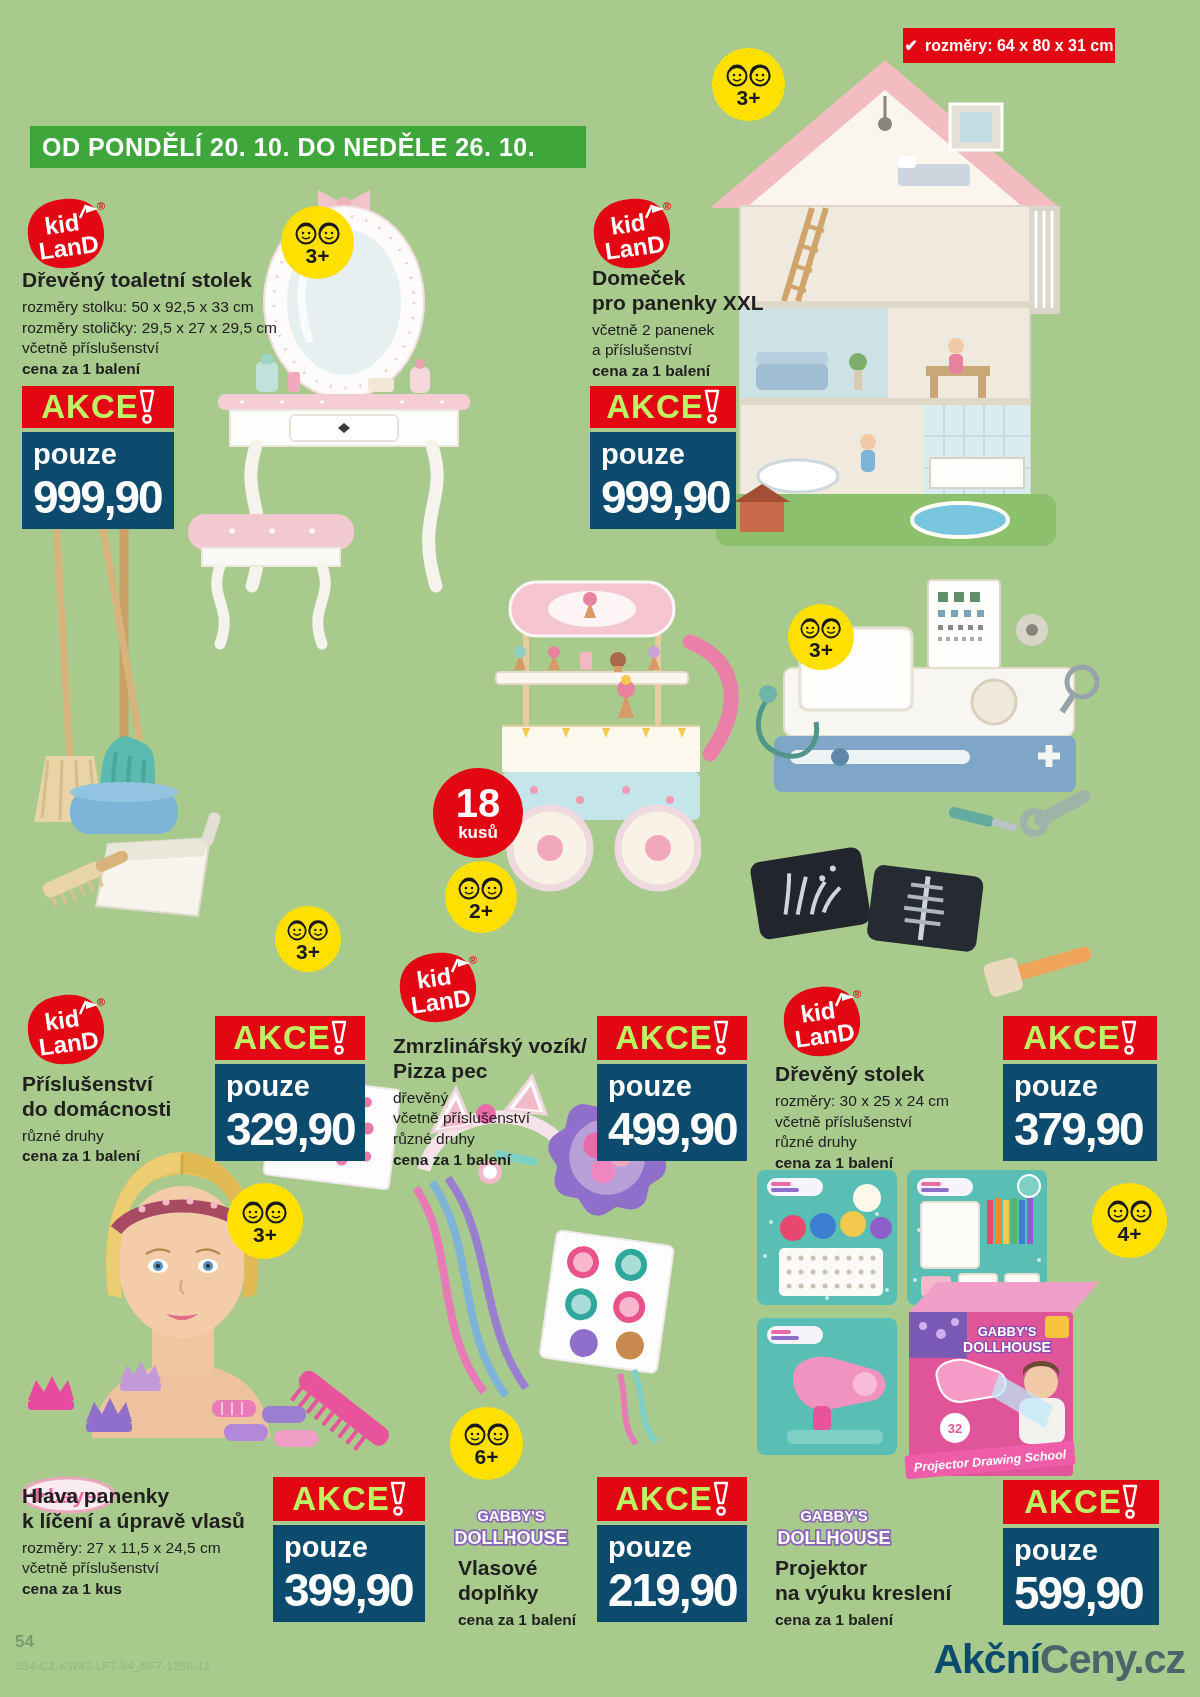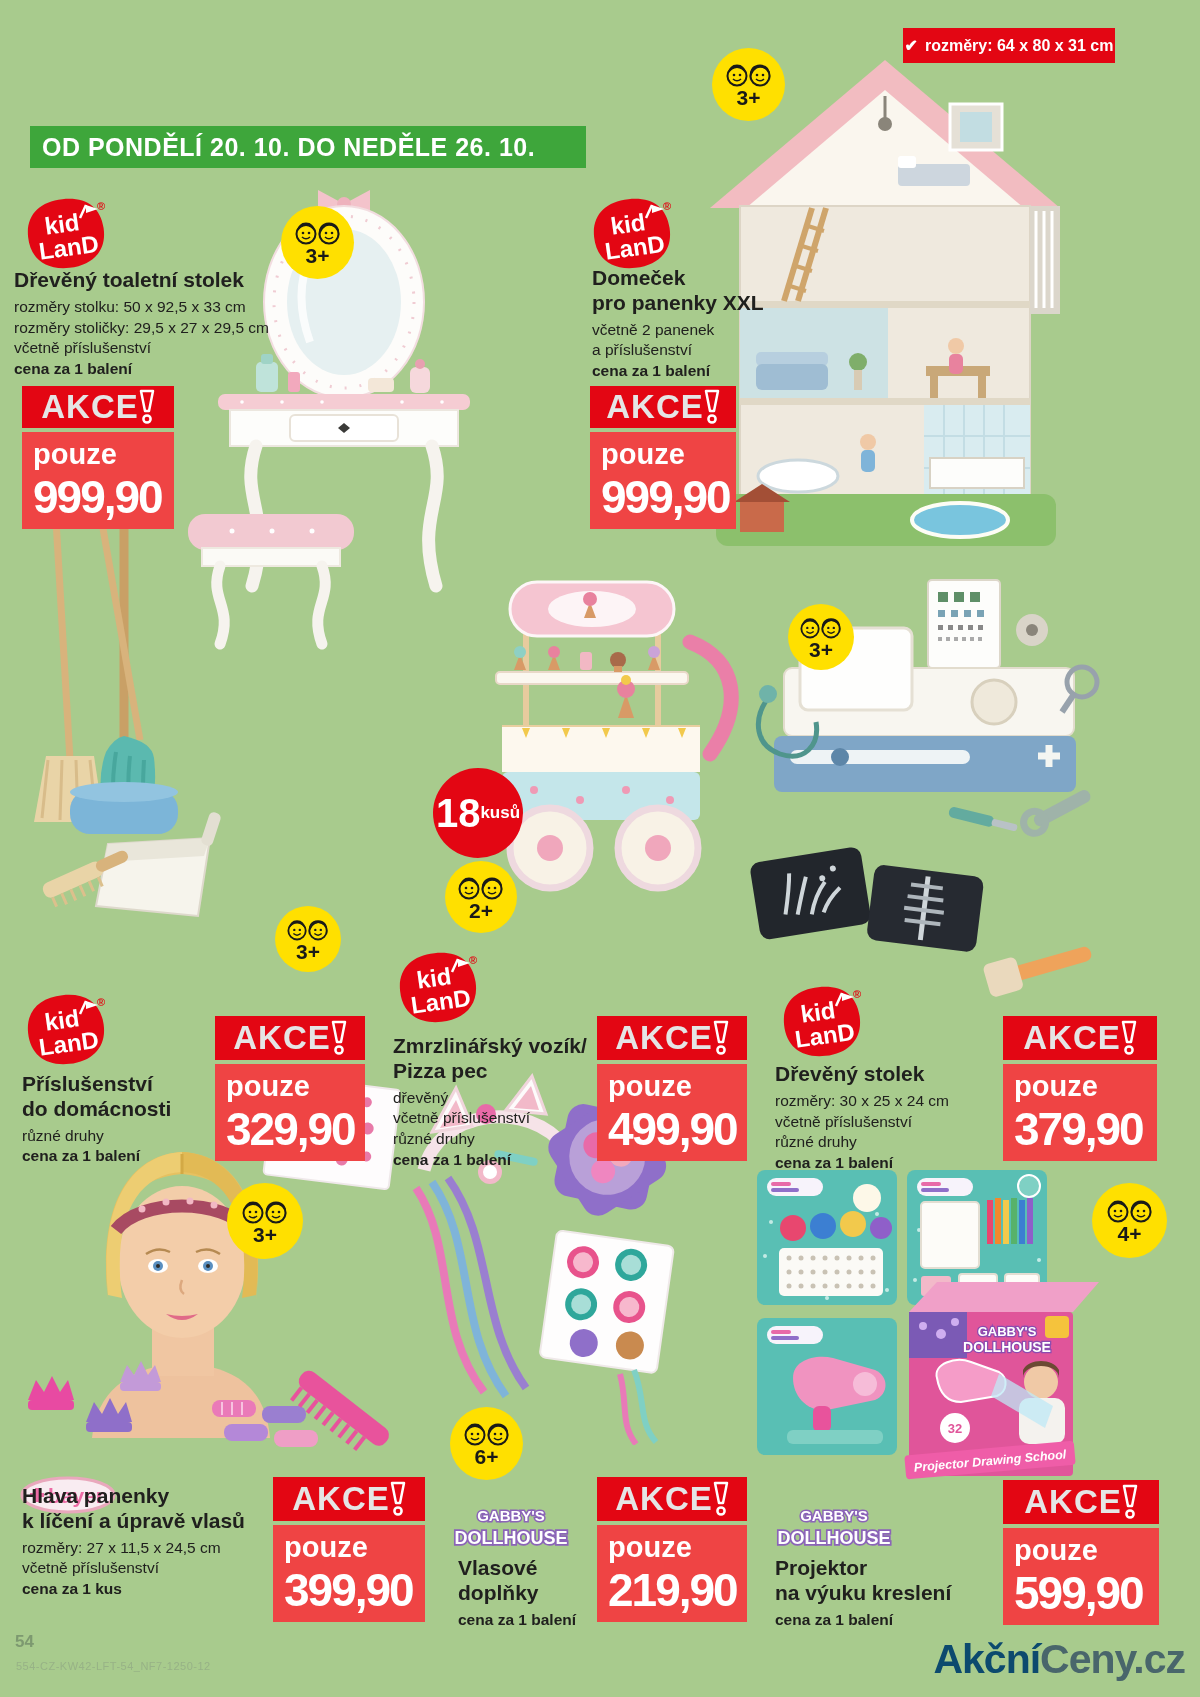--- a/index.html
+++ b/index.html
@@ -9,26 +9,26 @@
 
   .hbox{background:#3ea63b;color:#fff;font-weight:bold;display:flex;align-items:center}
   .header-title{font-size:70px;letter-spacing:1px;padding-left:16px}
   .header-sub{font-size:25px;padding-left:12px;letter-spacing:.5px}
 
   .dim-badge{background:#e30613;color:#fff;font-weight:bold;font-size:16px;display:flex;align-items:center;justify-content:center;gap:7px}
 
   .age-badge{background:#ffe000;border-radius:50%;display:flex;flex-direction:column;align-items:center;justify-content:center;line-height:1}
   .age-text{font-weight:bold;font-size:21px;color:#1a1a18}
 
-  .count-badge{background:#e30613;border-radius:50%;color:#fff;display:flex;flex-direction:row;align-items:center;justify-content:center;font-weight:bold}
+  .count-badge{background:#e30613;border-radius:50%;color:#fff;display:flex;flex-direction:column;align-items:center;justify-content:center;font-weight:bold}
   .count-badge .v{font-size:40px;line-height:1}
   .count-badge .u{font-size:17px;line-height:1.15}
 
-  .akce{background:#e30613;color:#e5e5e5;font-weight:bold;font-size:33px;letter-spacing:1px;display:flex;align-items:center;justify-content:center;}
-  .pricebox{background:#ef4444;color:#fff;padding:7px 0 0 11px}
+  .akce{background:#e30613;color:#bef264;font-weight:bold;font-size:33px;letter-spacing:1px;display:flex;align-items:center;justify-content:center;}
+  .pricebox{background:#0c4a6e;color:#fff;padding:7px 0 0 11px}
   .pouze{font-size:29px;font-weight:bold;line-height:1.05}
   .price{font-size:46px;font-weight:bold;letter-spacing:-2px;line-height:1;margin-top:5px}
 
   .prod-title{font-size:21px;font-weight:bold;color:#20201e;line-height:1.18;white-space:pre-line;margin-bottom:4px}
   .prod-line{font-size:15.5px;color:#20201e;line-height:1.34}
   .prod-note{font-size:15.5px;font-weight:bold;color:#20201e;line-height:1.34}
 
   .pgnum{font-size:17px;font-weight:bold;color:#7d9970}
   .pgcode{font-size:11px;color:#97b286;letter-spacing:.5px}
   .watermark{font-size:41px;font-weight:bold;letter-spacing:-1px;text-align:right;white-space:nowrap}
@@ -504,21 +504,21 @@
 
   <svg class="abs" style="left:452px;top:1504px" width="118" height="48" viewBox="0 0 118 48">
     <text x="59" y="17" text-anchor="middle" font-family="Liberation Sans, sans-serif" font-size="15" font-weight="bold" fill="#fff" stroke="#8b64b8" stroke-width="3" paint-order="stroke">GABBY'S</text>
     <text x="59" y="40" text-anchor="middle" font-family="Liberation Sans, sans-serif" font-size="18" font-weight="bold" fill="#fff" stroke="#8b64b8" stroke-width="3.5" paint-order="stroke">DOLLHOUSE</text>
   </svg>
   <svg class="abs" style="left:772px;top:1504px" width="125" height="48" viewBox="0 0 125 48">
     <text x="62" y="17" text-anchor="middle" font-family="Liberation Sans, sans-serif" font-size="15" font-weight="bold" fill="#fff" stroke="#8b64b8" stroke-width="3" paint-order="stroke">GABBY'S</text>
     <text x="62" y="40" text-anchor="middle" font-family="Liberation Sans, sans-serif" font-size="18" font-weight="bold" fill="#fff" stroke="#8b64b8" stroke-width="3.5" paint-order="stroke">DOLLHOUSE</text>
   </svg>
 
-  <div class="abs" style="left:14px;top:268px;width:300px">
+  <div class="abs" style="left:22px;top:268px;width:300px">
     <div class="prod-title">Dřevěný toaletní stolek</div>
     <div class="prod-line">rozměry stolku: 50 x 92,5 x 33 cm</div>
     <div class="prod-line">rozměry stoličky: 29,5 x 27 x 29,5 cm</div>
     <div class="prod-line">včetně příslušenství</div>
     <div class="prod-note">cena za 1 balení</div>
   </div>
 
   <div class="abs" style="left:592px;top:266px;width:200px">
     <div class="prod-title">Domeček
 pro panenky XXL</div>

